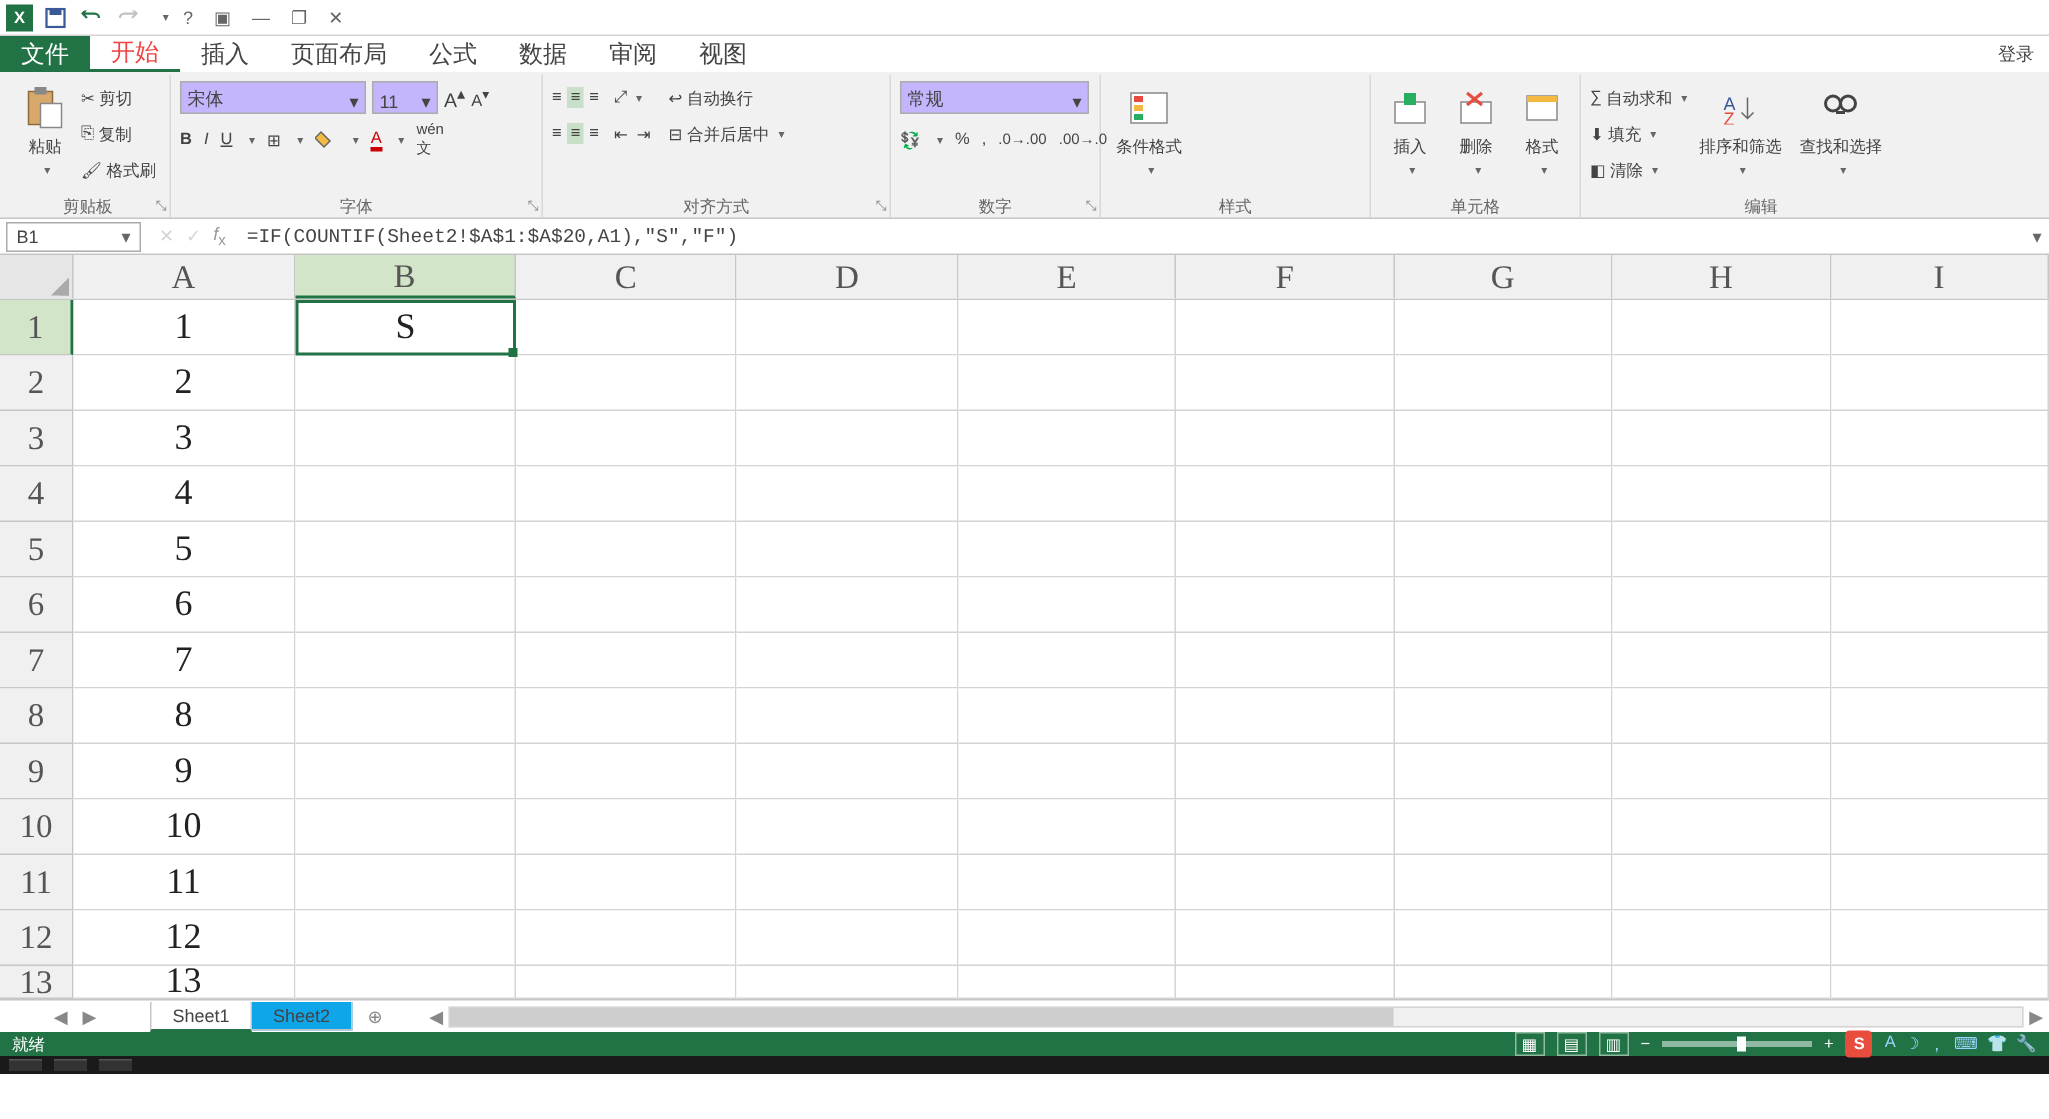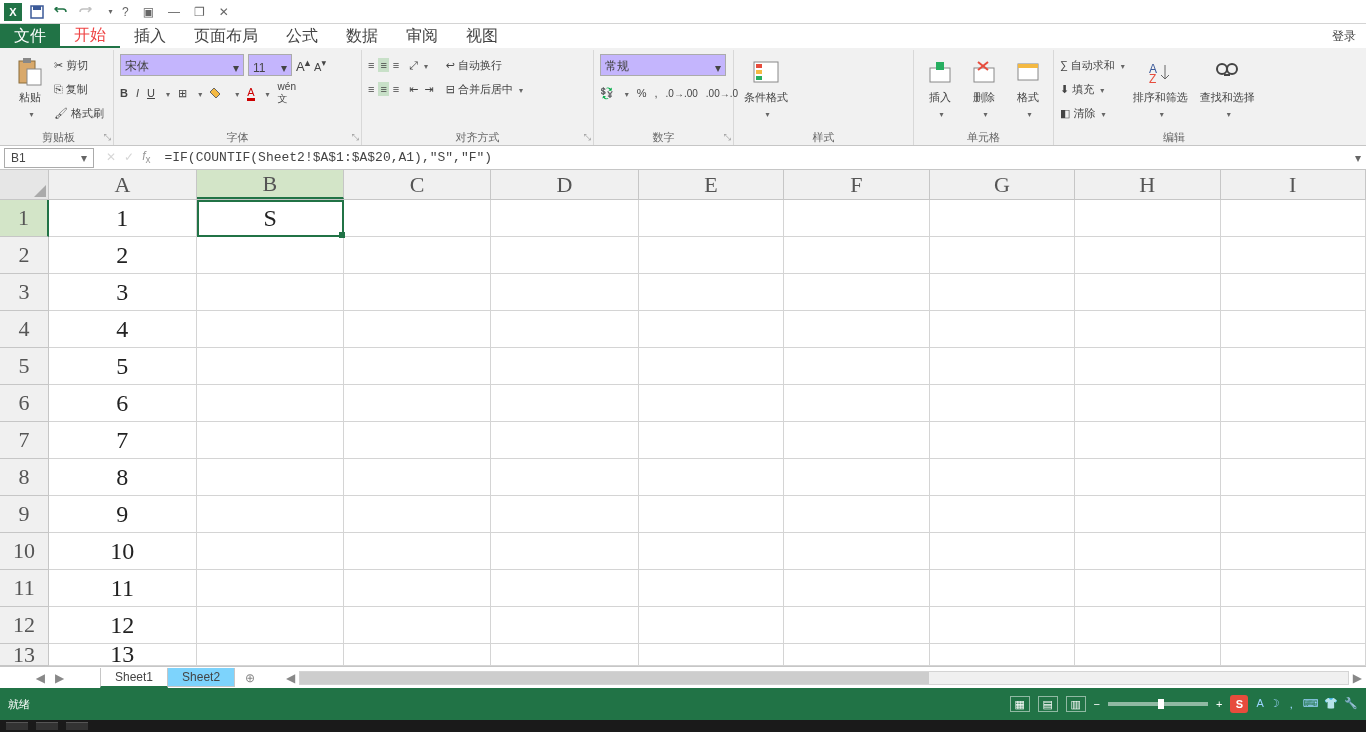--- a/index.html
+++ b/index.html
@@ -54,27 +54,27 @@
 .rowh.sel { background: #d3e5c8; border-right: 2px solid #217346; }
 .cell { border-right: 1px solid #d4d4d4; border-bottom: 1px solid #d4d4d4; display: flex; align-items: center; justify-content: center; font-family: "SimSun", serif; font-size: 24px; color: #222; background: #fff; }
 .cell.active { border: 2px solid #217346; position: relative; }
 .cell.active::after { content: ""; position: absolute; right: -3px; bottom: -3px; width: 6px; height: 6px; background: #217346; }
 
 
 .sheet-tabrow { height: 22px; border-top: 1px solid #c6c6c6; display: flex; align-items: center; background: #fff; }
 .sheet-navs { width: 100px; display: flex; justify-content: center; gap: 10px; color: #888; }
 .sheettab { padding: 2px 14px; border: 1px solid #c6c6c6; border-top: none; font-size: 12px; background: #fff; margin-right: -1px; }
 .sheettab.active { border-bottom: 2px solid #217346; background: #fff; position: relative; z-index: 1; }
-.sheettab.inactive { background: #7dd3fc; }
+.sheettab.inactive { background: #0ea5e9; }
 .addsheet { width: 24px; text-align: center; color: #888; margin-left: 4px; }
 .hscroll { flex: 1; margin-left: 20px; display: flex; align-items: center; }
 .hscroll-track { flex: 1; height: 14px; background: #f0f0f0; border: 1px solid #d4d4d4; position: relative; }
 .hscroll-thumb { position: absolute; left: 0; width: 60%; height: 100%; background: #cdcdcd; }
 
-.statusbar { height: 32px; background: #217346; color: #fff; display: flex; align-items: center; padding: 0 8px; font-size: 11px; }
+.statusbar { height: 16px; background: #217346; color: #fff; display: flex; align-items: center; padding: 0 8px; font-size: 11px; }
 .status-right { margin-left: auto; display: flex; align-items: center; gap: 8px; }
 .sogou { background: #e74c3c; color: #fff; width: 18px; height: 18px; display: flex; align-items: center; justify-content: center; font-weight: bold; border-radius: 3px; }
 .view-btn { width: 20px; height: 16px; border: 1px solid rgba(255,255,255,0.5); display: flex; align-items: center; justify-content: center; }
 .zoom-slider { width: 100px; height: 4px; background: rgba(255,255,255,0.5); position: relative; }
 .zoom-slider::after { content: ""; position: absolute; left: 50%; top: -3px; width: 6px; height: 10px; background: #fff; }
 .tray-icons { display: flex; gap: 6px; color: #9cd4ff; }
 
 svg { display: block; }
 </style>
 </head>

